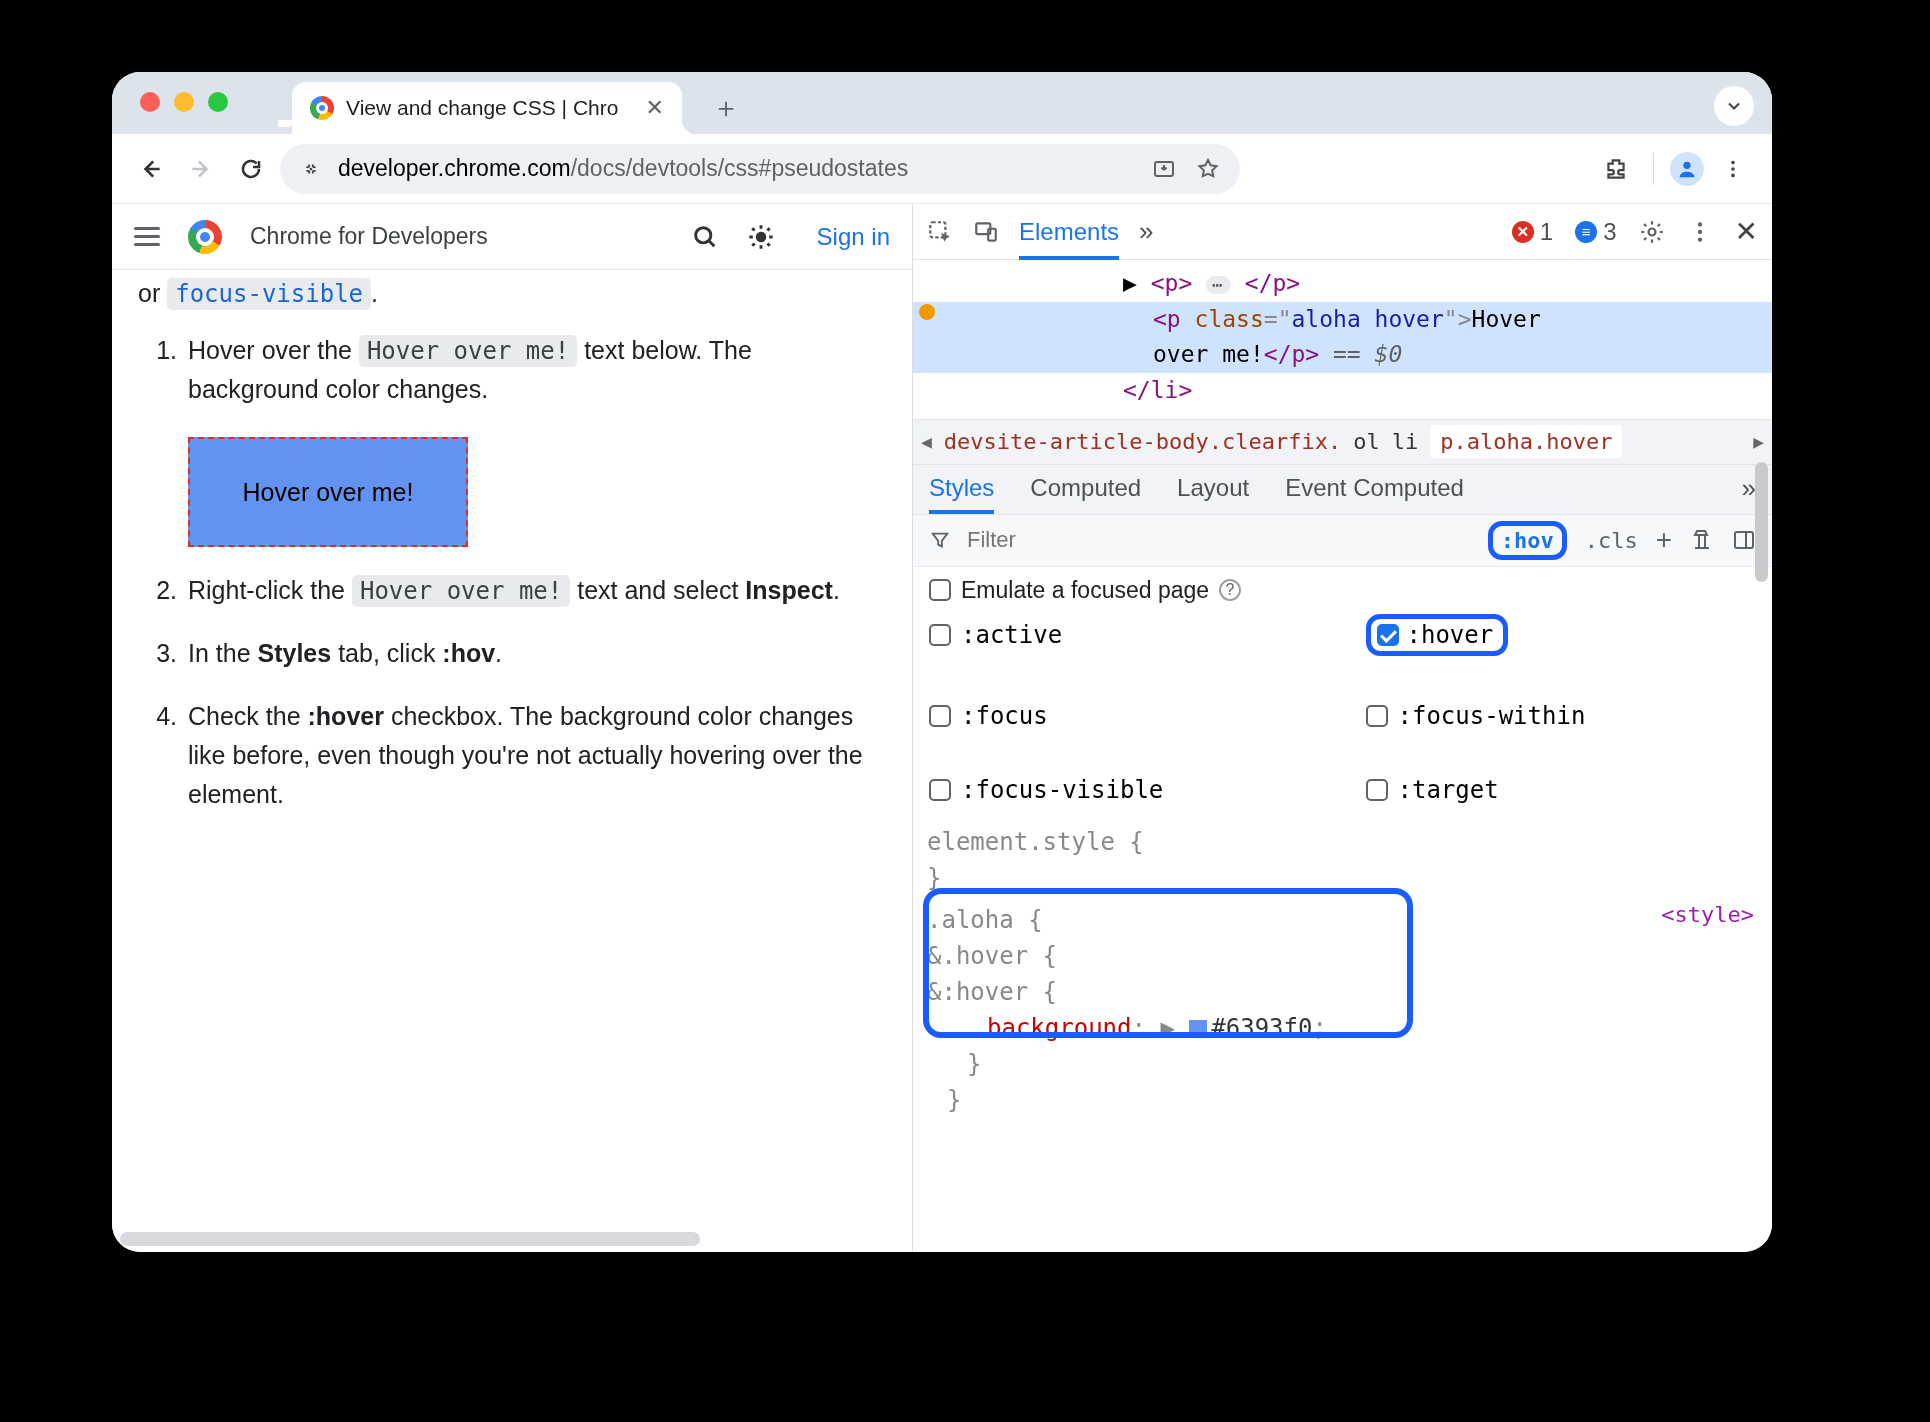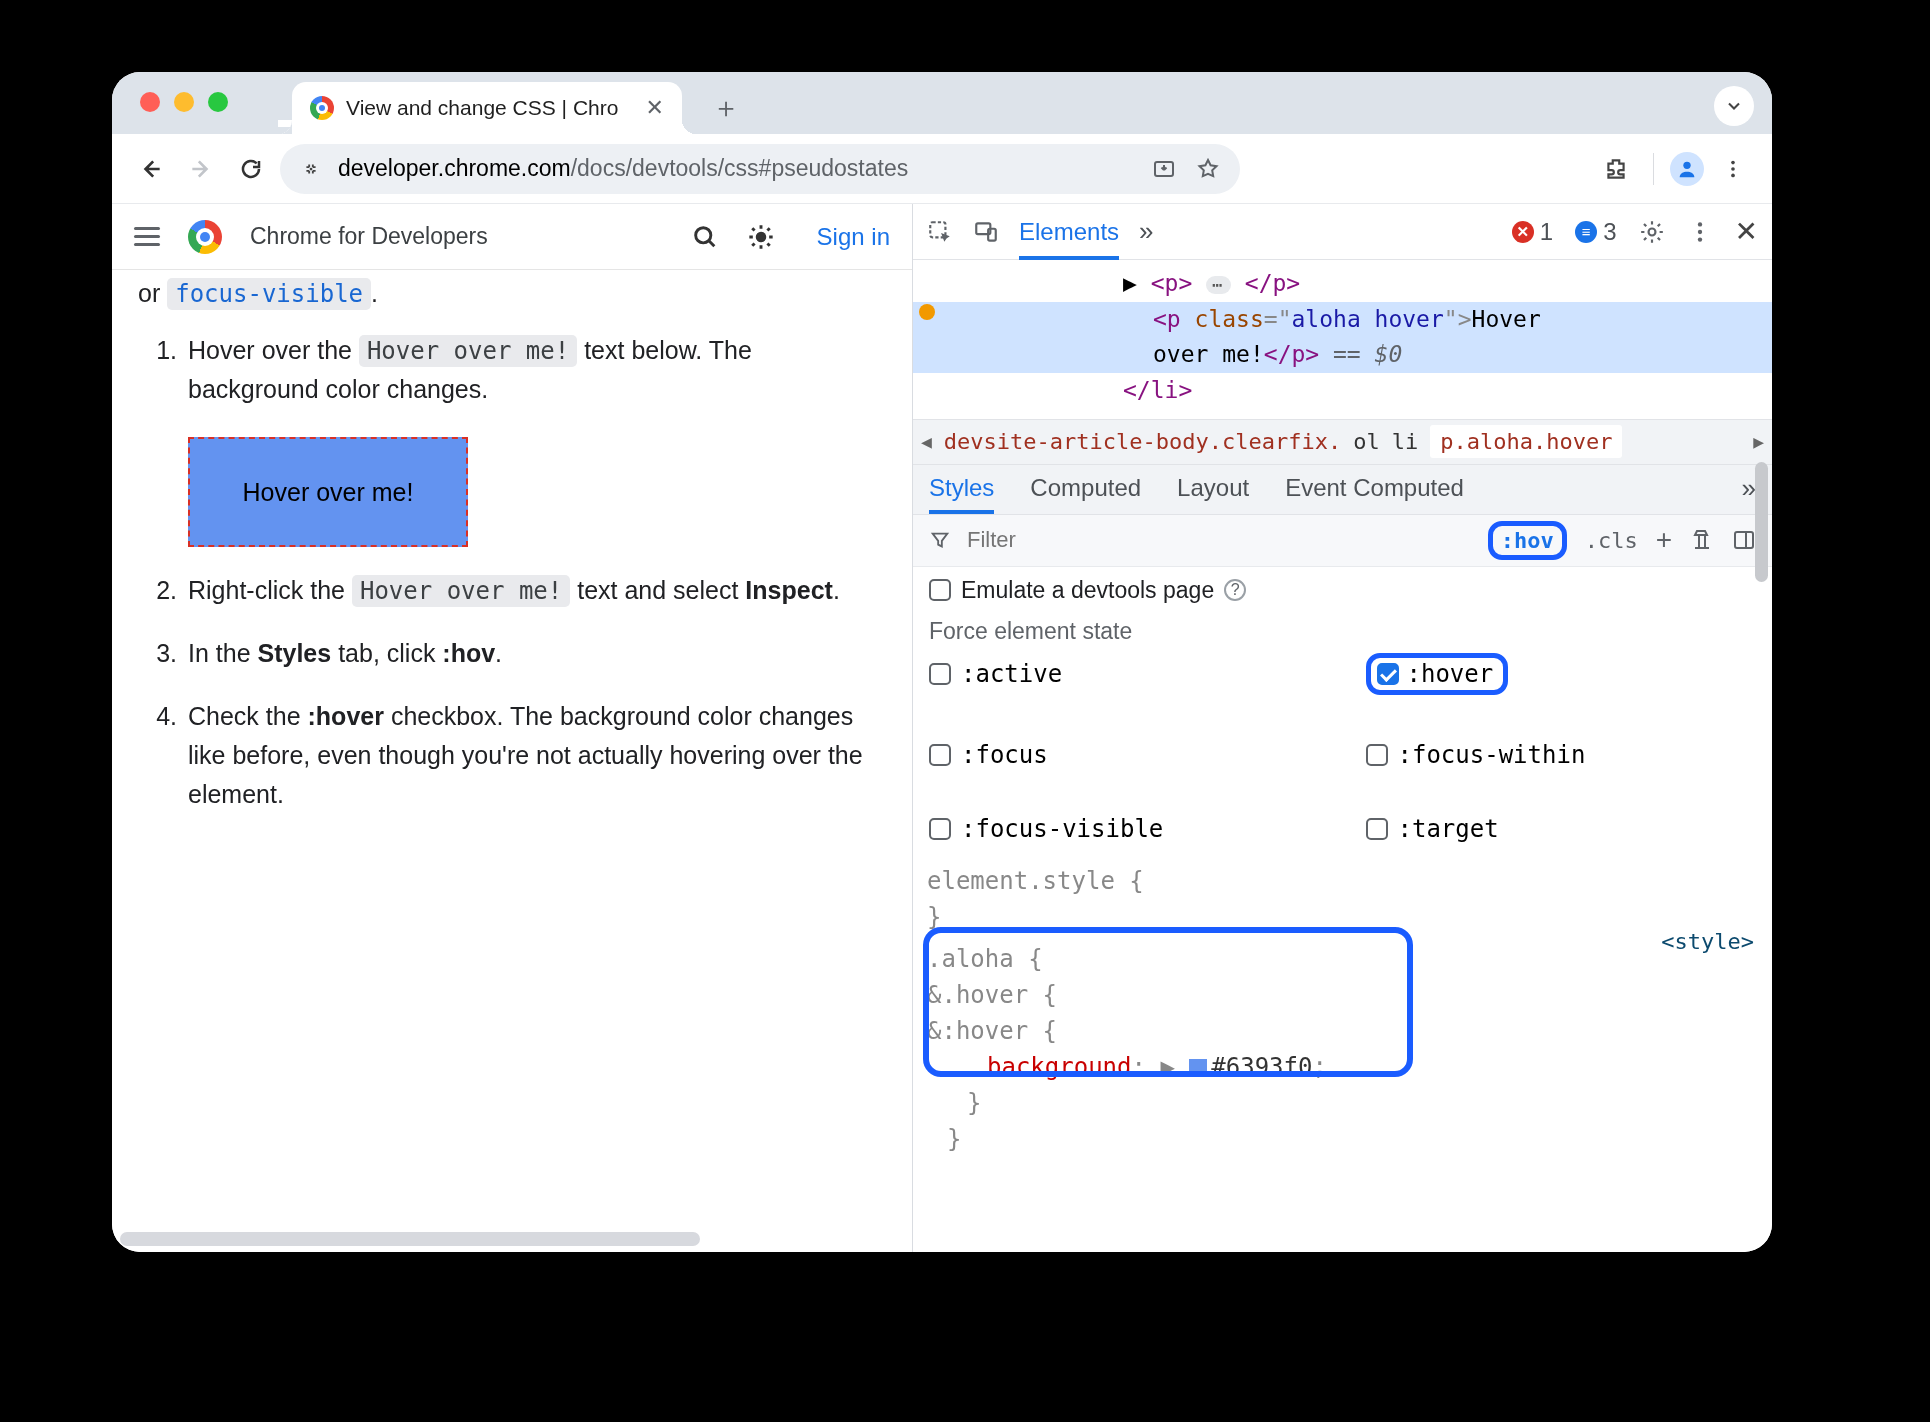--- a/index.html
+++ b/index.html
@@ -106,21 +106,21 @@
   .force-grid .cell{display:flex;align-items:center;gap:10px;}
   .cbx.checked{background:#1a73e8;border-color:#1a73e8;position:relative;}
   .cbx.checked:after{content:"";position:absolute;left:5px;top:1px;width:6px;height:12px;border:solid #fff;border-width:0 3px 3px 0;transform:rotate(45deg);}
   .hover-hl { border:5px solid #1a5cff; border-radius:14px; padding:2px 10px 2px 6px; display:inline-flex; align-items:center; gap:8px;}
 
   .rules { padding:6px 14px 20px; font-family: ui-monospace, Menlo, Consolas, monospace; font-size:24px; line-height:1.5; position:relative;}
   .rules .grey { color:#888;}
   .rules .selc { color:#888;}
   .rules .prop { color:#c80000;}
   .rules .val  { color:#333;}
-  .rules .src  { position:absolute; right:18px; top:68px; color:#0c4a6e; font-size:22px;}
+  .rules .src  { position:absolute; right:18px; top:80px; color:#a21caf; font-size:22px;}
   .rules .swatch{display:inline-block;width:18px;height:18px;background:#6393f0;vertical-align:-2px;margin-right:4px;}
   .rule-hl { position:absolute; left:10px; top:70px; width:490px; height:150px; border:6px solid #1a5cff; border-radius:18px; pointer-events:none;}
   
   .dt-vscroll{ position:absolute; right:4px; top:58px; bottom:10px; width:13px;}
   .dt-vscroll .th{ position:absolute; top:200px; height:120px; left:0; right:0; background:#c7c9cd; border-radius:7px;}
 
   .page-vscroll{ position:absolute; right:0px; top:0; bottom:0; width:16px;}
   .page-vscroll .th{ position:absolute; top:370px; height:90px; left:2px; right:2px; background:#c7c9cd; border-radius:7px;}
 
   svg { display:block; }
@@ -371,24 +371,23 @@
               <svg viewBox="0 0 24 24" width="24" height="24">
                   <rect x="3" y="4" width="18" height="16" rx="2" fill="none" stroke="#5f6368" stroke-width="2"></rect>
                   <path d="M14 4v16" stroke="#5f6368" stroke-width="2"></path>
                 </svg>
             </span>
           </div>
         </div>
 
         <div class="emu">
           <span class="cbx"></span>
-          <span>Emulate a devtools page</span>
+          <span>Emulate a focused page</span>
           <span style="color:#5f6368;border:2px solid #9aa0a6;border-radius:50%;width:22px;height:22px;display:inline-flex;align-items:center;justify-content:center;font-size:16px;">?</span>
         </div>
-        <div class="force-title">Force element state</div>
         <div class="force-grid">
           <div class="cell">
               <span class="cbx"></span>
               <span>:active</span>
             </div>
           <div class="cell">
               <span class="hover-hl">
                 <span class="cbx checked"></span>
                 <span>:hover</span>
               </span>

